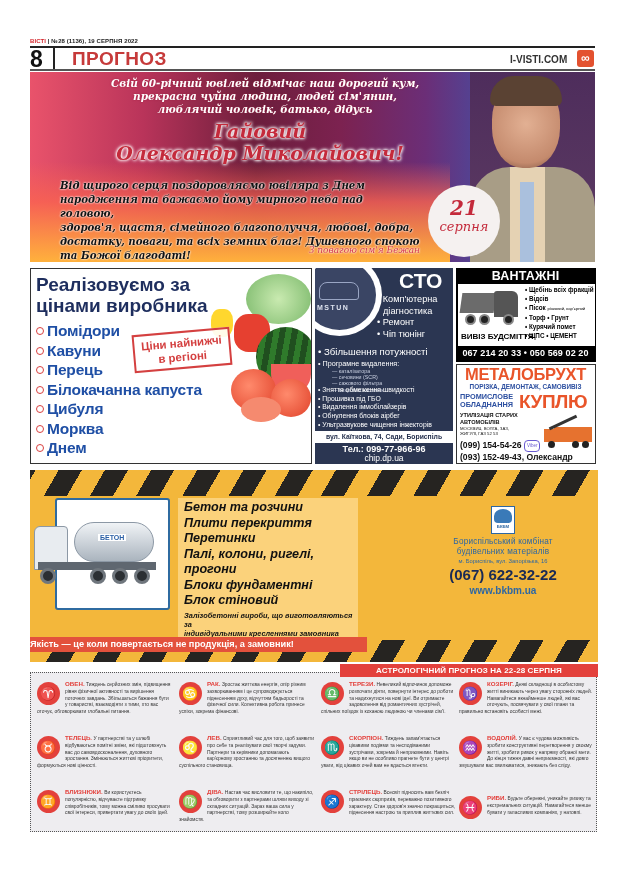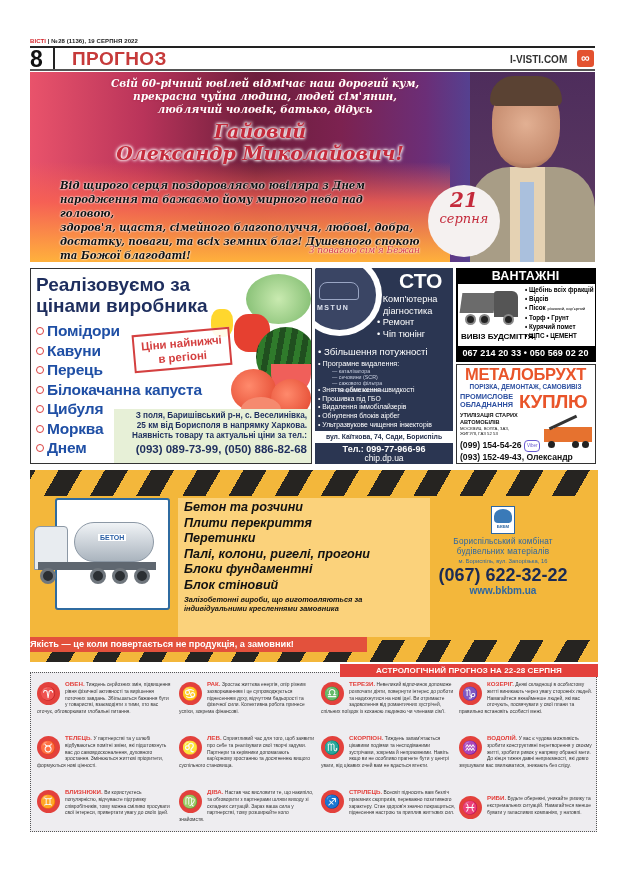--- a/index.html
+++ b/index.html
@@ -26,21 +26,21 @@
 #banner .name{position:absolute;left:40px;top:48px;width:380px;text-align:center;font-family:"DejaVu Serif",serif;font-style:italic;font-size:19px;font-weight:bold;color:#c42a3b;line-height:22px;text-shadow:0 0 3px #fff,0 0 3px #fff,0 0 4px #fff}
 #banner .wish{position:absolute;left:30px;top:106px;width:360px;font-family:"DejaVu Serif",serif;font-style:italic;font-weight:bold;font-size:10.2px;color:#111;line-height:14px;text-shadow:0 0 2px #fff,0 0 2px #fff}
 #banner .sign{position:absolute;left:250px;top:175px;width:140px;text-align:right;font-family:"DejaVu Serif",serif;font-style:italic;font-size:9px;color:#d5374b;text-shadow:0 0 2px #fff,0 0 2px #fff}
 #photo{position:absolute;left:440px;top:0;width:125px;height:190px;background:linear-gradient(180deg,#4e2d5c 0%,#5d3b62 100%)}
 #photo .head{position:absolute;left:22px;top:8px;width:68px;height:88px;border-radius:45% 45% 45% 45%;background:radial-gradient(circle at 50% 50%,#e2b093 0%,#c48a6d 70%,#6d4a3a 100%)}
 #photo .hair{position:absolute;left:20px;top:4px;width:72px;height:30px;border-radius:40px 40px 10px 10px;background:#5a4233}
 #photo .jacket{position:absolute;left:0;top:95px;width:125px;height:95px;border-radius:40px 40px 0 0;background:#a89d86}
 #photo .shirt{position:absolute;left:40px;top:95px;width:35px;height:95px;background:#e5d2b3}
 #photo .tie{position:absolute;left:50px;top:110px;width:14px;height:80px;background:#aac0dd}
 #datebadge{position:absolute;left:398px;top:113px;width:72px;height:72px;border-radius:50%;background:#f5f1f0;text-align:center;font-family:"DejaVu Serif",serif;font-style:italic;color:#c42a3b}
-#datebadge .d{display:block;font-size:20px;font-weight:bold;margin-top:4px;line-height:22px}
+#datebadge .d{display:block;font-size:20px;font-weight:bold;margin-top:12px;line-height:22px}
 #datebadge .m{display:block;font-size:13px;line-height:16px}
 
 
 #veg{left:30px;top:268px;width:282px;height:196px;border:1.5px solid #333;background:#fff;overflow:hidden}
 #veg .h{position:absolute;left:5px;top:5px;font-size:19px;font-weight:bold;color:#1e2e5e;line-height:21px}
 #veg ul{position:absolute;left:5px;top:52px;list-style:none}
 #veg li{font-size:15.5px;font-weight:bold;color:#1f4fa5;line-height:19.5px;font-family:"Liberation Sans",sans-serif;letter-spacing:-.2px}
 #veg li .b{display:inline-block;width:8px;height:8px;border:1.6px solid #d9403f;border-radius:50%;margin-right:3px;vertical-align:1px}
 #veg .stamp{position:absolute;left:102px;top:62px;width:98px;height:38px;border:2.5px solid #d44040;color:#d44040;font-weight:bold;font-size:11.5px;text-align:center;line-height:14px;padding-top:3px;transform:rotate(-5deg);background:rgba(255,255,255,.9)}
 #veg .vg1{position:absolute;left:215px;top:5px;width:65px;height:50px;border-radius:50%;background:radial-gradient(circle,#c9eab0,#7ab86a)}
@@ -107,30 +107,30 @@
 #concrete .stripes{position:absolute;left:0;width:568px;height:26px;background:repeating-linear-gradient(-60deg,#f3b73b 0 20px,#262421 20px 40px)}
 #concrete .stripes.top{top:0}
 #concrete .stripes.bot{top:170px}
 #concrete .pic{position:absolute;left:25px;top:28px;width:115px;height:112px;background:#fff;border:2px solid #2f6ba0;border-radius:3px}
 #concrete .truck{position:absolute;left:4px;top:42px;width:128px;height:78px}
 #concrete .truck .cab{position:absolute;left:0;top:14px;width:34px;height:44px;background:#e8ecf0;border:1px solid #8c98a5;border-radius:6px 4px 0 0}
 #concrete .truck .drum{position:absolute;left:40px;top:10px;width:80px;height:40px;border-radius:22px;background:linear-gradient(180deg,#f0f3f6,#aab4be);border:1px solid #8c98a5}
 #concrete .truck .lbl{position:absolute;left:64px;top:22px;font-size:7px;font-weight:bold;color:#2a5fa5;background:#fff;padding:0 2px}
 #concrete .truck .chassis{position:absolute;left:4px;top:50px;width:118px;height:8px;background:#5f6770}
 #concrete .truck .w{position:absolute;top:56px;width:16px;height:16px;border-radius:50%;background:#2b2f33;border:3px solid #6f767d}
-#concrete .panel{position:absolute;left:148px;top:28px;width:252px;height:139px;background:#fbd27b}
+#concrete .panel{position:absolute;left:148px;top:28px;width:180px;height:139px;background:#fbd27b}
 #concrete .panel .it{font-style:italic;font-weight:bold;font-size:12.6px;line-height:15.5px;color:#111;padding-left:6px}
 #concrete .panel .note{font-style:italic;font-weight:bold;font-size:7.4px;line-height:9.2px;color:#111;padding-left:6px;margin-top:2px}
 #concrete .company{position:absolute;left:378px;top:28px;width:190px;text-align:center}
 #concrete .logo{margin:8px auto 0;width:24px;height:28px;border:1.5px solid #2d67a3;background:#fff}
 #concrete .logo .sq{width:18px;height:14px;margin:2px auto 0;background:#3a7ab8;border-radius:50% 50% 4px 4px}
 #concrete .logo .tx{font-size:4.3px;font-weight:bold;color:#2d67a3;line-height:7px}
 #concrete .cname{font-size:8.2px;font-weight:normal;color:#2d67a3;line-height:10px;margin-top:3px;letter-spacing:.2px}
 #concrete .caddr{font-size:5.8px;color:#2d67a3;margin-top:1px}
-#concrete .cphone{font-size:18px;font-weight:900;color:#1a2a55;line-height:20px;margin-top:1px}
+#concrete .cphone{font-size:15px;font-weight:900;color:#1a2a55;line-height:20px;margin-top:1px}
 #concrete .cweb{font-size:10px;font-weight:bold;color:#2d67a3}
 #concrete .slogan{position:absolute;left:0;top:167px;width:337px;height:15px;background:#e3513c;color:#fff;font-size:9.2px;font-weight:bold;line-height:15px}
 
 
 #horo{left:30px;top:672px;width:567px;height:160px;border-top:1.5px dotted #555;border-bottom:1.5px dotted #555;border-left:1.5px dotted #555;border-right:1.5px dotted #555;background:#eeedf0}
 #horotitle{left:340px;top:664px;width:258px;height:13px;background:#e3413c;color:#fff;font-size:8px;font-weight:bold;text-align:center;line-height:13px;letter-spacing:.1px}
 .sign{position:absolute;width:135px;font-size:4.9px;line-height:6.8px;color:#333}
 .sign .ic{float:left;width:23px;height:23px;border-radius:50%;background:#e3413c;margin:1px 5px 2px 0;color:#fff;font-size:13px;text-align:center;line-height:23px}
 .sign .nm{color:#e3413c;font-weight:bold;font-size:6.2px}
 </style>
@@ -196,28 +196,20 @@
     <li><span class="b"></span><span>Кавуни</span></li>
     <li><span class="b"></span><span>Перець</span></li>
     <li><span class="b"></span><span>Білокачанна капуста</span></li>
     <li><span class="b"></span><span>Цибуля</span></li>
     <li><span class="b"></span><span>Морква</span></li>
     <li><span class="b"></span><span>Днем</span></li>
   </ul>
   <div class="stamp">
     <div>Ціни найнижчі</div>
     <div>в регіоні</div>
-  </div>
-  <div class="info">
-    <div class="t">
-      <div>З поля, Баришівський р-н, с. Веселинівка,</div>
-      <div>25 км від Борисполя в напрямку Харкова.</div>
-      <div>Наявність товару та актуальні ціни за тел.:</div>
-    </div>
-    <div class="ph">(093) 089-73-99, (050) 886-82-68</div>
   </div>
 </div>
 
 <div id="sto" class="abs">
   <div class="logo">
     <div class="in"></div>
     <div class="car"></div>
     <div class="brand">MSTUN</div>
   </div>
   <div class="title">СТО</div>

